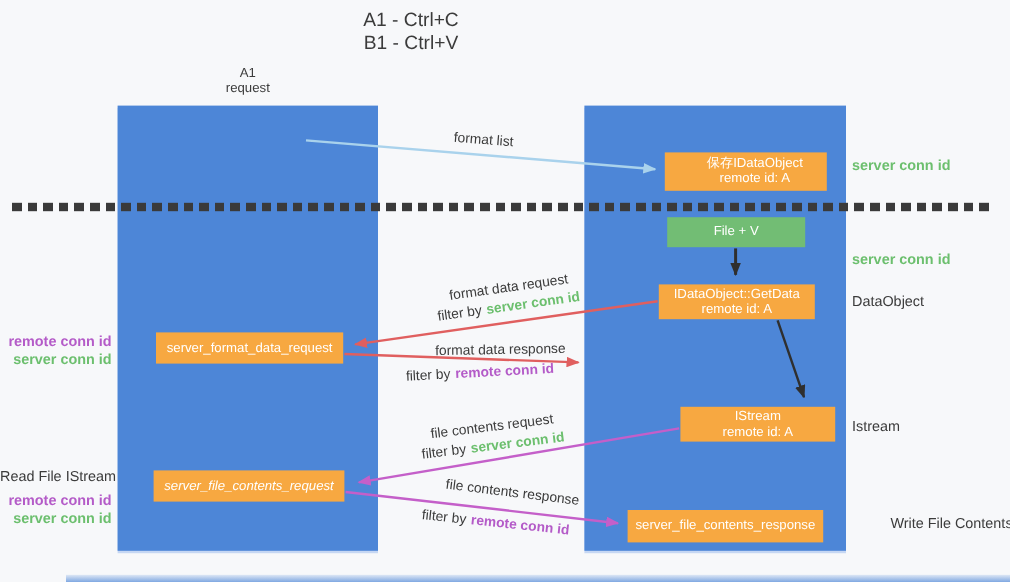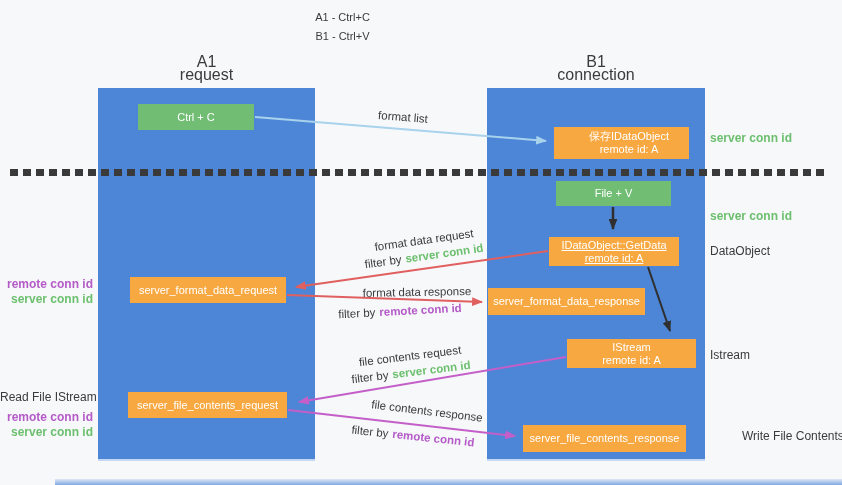--- a/index.html
+++ b/index.html
@@ -4,40 +4,40 @@
 <style>
   html,body { margin:0; padding:0; }
   .canvas {
     position:relative; width:842px; height:485px;
     background: var(--background, #f7f8fa);
     font-family:"Liberation Sans", sans-serif;
     overflow:hidden;
     color: var(--text-dark, #3b3b3b);
   }
   .title { position:absolute; top:8px; left:0; width:685px; text-align:center;
-           font-size:11px; line-height:19px; color:var(--text-dark,#3b3b3b); }
-  .lane-header { position:absolute; top:55px; text-align:center; font-size:16px; line-height:13px; }
+           font-size:16px; line-height:19px; color:var(--text-dark,#3b3b3b); }
+  .lane-header { position:absolute; top:55px; text-align:center; font-size:11px; line-height:13px; }
   .lane { position:absolute; top:88px; height:371px; background:var(--lane-blue,#4d86d7);
           box-shadow:0 2px 0 rgba(195,213,242,.95); }
   .lane-a1 { left:98px; width:217px; }
   .lane-b1 { left:487px; width:218px; }
   .dotted { position:absolute; top:169px; left:10px; width:817px; height:7px;
             background:repeating-linear-gradient(90deg, var(--dotted-line,#3a3a3a) 0 8px, transparent 8px 13px); }
   .box { position:absolute; display:flex; flex-direction:column; align-items:center; justify-content:center;
          color:#fff; font-size:11px; line-height:13px; text-align:center; }
   .green  { background:var(--box-green,#72bd74); }
   .orange { background:var(--box-orange,#f7a841); }
   .b-ctrl-c   { left:138px; top:104px; width:116px; height:26px; }
   .b-saveobj  { left:554px; top:127px; width:120px; height:32px;padding-left:15px; }
   .b-ctrl-v   { left:556px; top:181px; width:115px; height:25px; }
-  .b-getdata  { left:549px; top:237px; width:130px; height:29px;text-decoration:underline; }
+  .b-getdata  { left:549px; top:237px; width:130px; height:29px; }
   .b-fmt-req  { left:130px; top:277px; width:156px; height:26px; }
   .b-fmt-resp { left:488px; top:288px; width:157px; height:27px; }
   .b-istream  { left:567px; top:339px; width:129px; height:29px; }
-  .b-file-req { left:128px; top:392px; width:159px; height:26px; }
+  .b-file-req { left:128px; top:392px; width:159px; height:26px;font-style:italic; }
   .b-file-resp{ left:523px; top:425px; width:163px; height:27px; }
   .side-label { position:absolute; font-size:12px; line-height:15px; white-space:nowrap; }
   .right-col { left:710px; }
   .left-col  { width:93px; left:0; text-align:right; }
   .lbl-green  { color:var(--label-green,#6cbf6e); font-weight:bold; }
   .lbl-purple { color:var(--label-purple,#b45bc8); font-weight:bold; }
   .arrow-label { position:absolute; font-size:11.5px; line-height:14px; color:var(--text-dark,#3a3a3a);
                  text-align:center; white-space:nowrap; }
   .arrow-label .pre { margin-right:4px; }
   svg.arrows { position:absolute; left:0; top:0; pointer-events:none; }
@@ -49,51 +49,41 @@
 
   <div class="title">
     <div>A1 - Ctrl+C</div>
     <div>B1 - Ctrl+V</div>
   </div>
 
   <div class="lane-header" style="left:98px;width:217px;">
     <div>A1</div>
     <div>request</div>
   </div>
-  <div class="lane-header" style="left:487px;width:218px;">
-    <div>B1</div>
-    <div>connection</div>
-  </div>
 
   <div class="lane lane-a1"></div>
   <div class="lane lane-b1"></div>
 
-  <div class="box green b-ctrl-c">
-    <span>Ctrl + C</span>
-  </div>
   <div class="box orange b-fmt-req">
     <span>server_format_data_request</span>
   </div>
   <div class="box orange b-file-req">
     <span>server_file_contents_request</span>
   </div>
 
   <div class="box orange b-saveobj">
     <span>保存IDataObject</span>
     <span>remote id: A</span>
   </div>
   <div class="box green b-ctrl-v">
     <span>File + V</span>
   </div>
   <div class="box orange b-getdata">
     <span>IDataObject::GetData</span>
     <span>remote id: A</span>
-  </div>
-  <div class="box orange b-fmt-resp">
-    <span>server_format_data_response</span>
   </div>
   <div class="box orange b-istream">
     <span>IStream</span>
     <span>remote id: A</span>
   </div>
   <div class="box orange b-file-resp">
     <span>server_file_contents_response</span>
   </div>
 
   <svg class="arrows" width="842" height="485">

